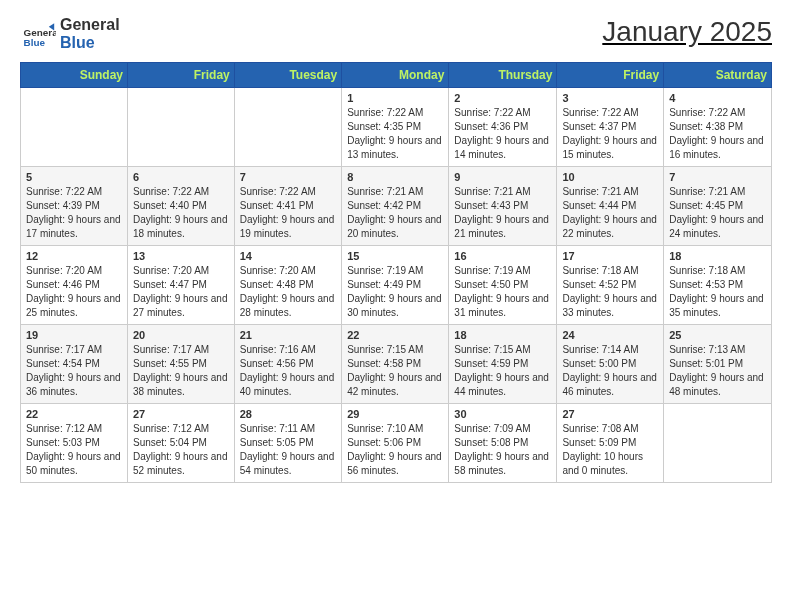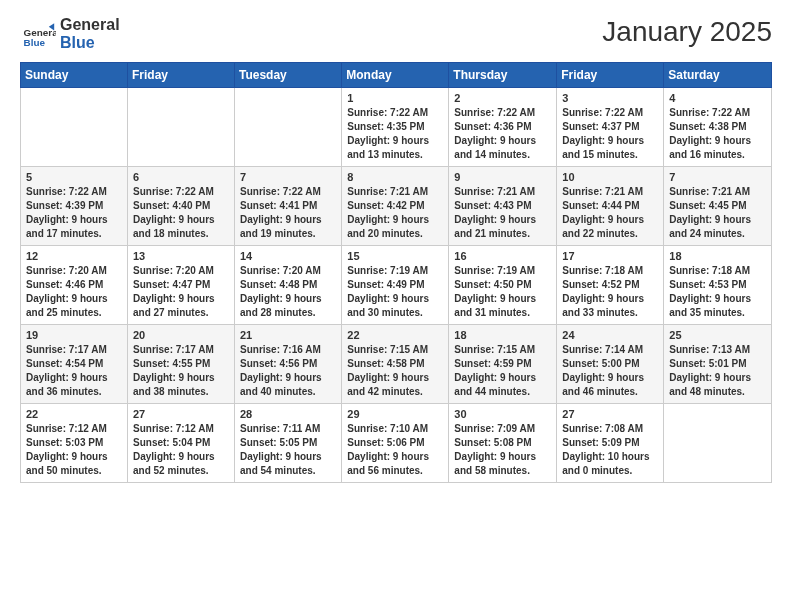--- a/index.html
+++ b/index.html
@@ -39,42 +39,43 @@
       font-size: 16px;
       font-weight: bold;
       color: #2563b0;
     }
     .logo-icon {
       width: 36px;
       height: 36px;
     }
     .title-block {
       text-align: center;
+      text-decoration: underline;
     }
     .month-title {
       font-size: 28px;
       color: #333;
       font-weight: 300;
     }
     .location {
       font-size: 14px;
       color: #555;
     }
     .calendar {
       width: 100%;
       border-collapse: collapse;
       border: 1px solid #ccc;
     }
     .calendar th {
       background: #2563b0;
-      color: #ffffff;
+      color: #bef264;
       font-size: 12px;
       font-weight: bold;
       padding: 5px 4px;
-      text-align: left;
+      text-align: right;
       border: 1px solid #1e50a0;
     }
     .calendar td {
       vertical-align: top;
       border: 1px solid #ccc;
       padding: 4px 5px;
       width: 113px;
       min-height: 80px;
       font-size: 10.5px;
       color: #333;
@@ -86,21 +87,20 @@
     .day-number {
       font-weight: bold;
       font-size: 11px;
       display: block;
       margin-bottom: 2px;
     }
     .day-info {
       font-size: 10px;
       color: #333;
       line-height: 1.4;
-      font-weight: bold;
     }
     .empty-cell {
       background: #fff !important;
     }
   </style>
 </head>
 <body>
 
 <div class="page">
   <div class="header">

